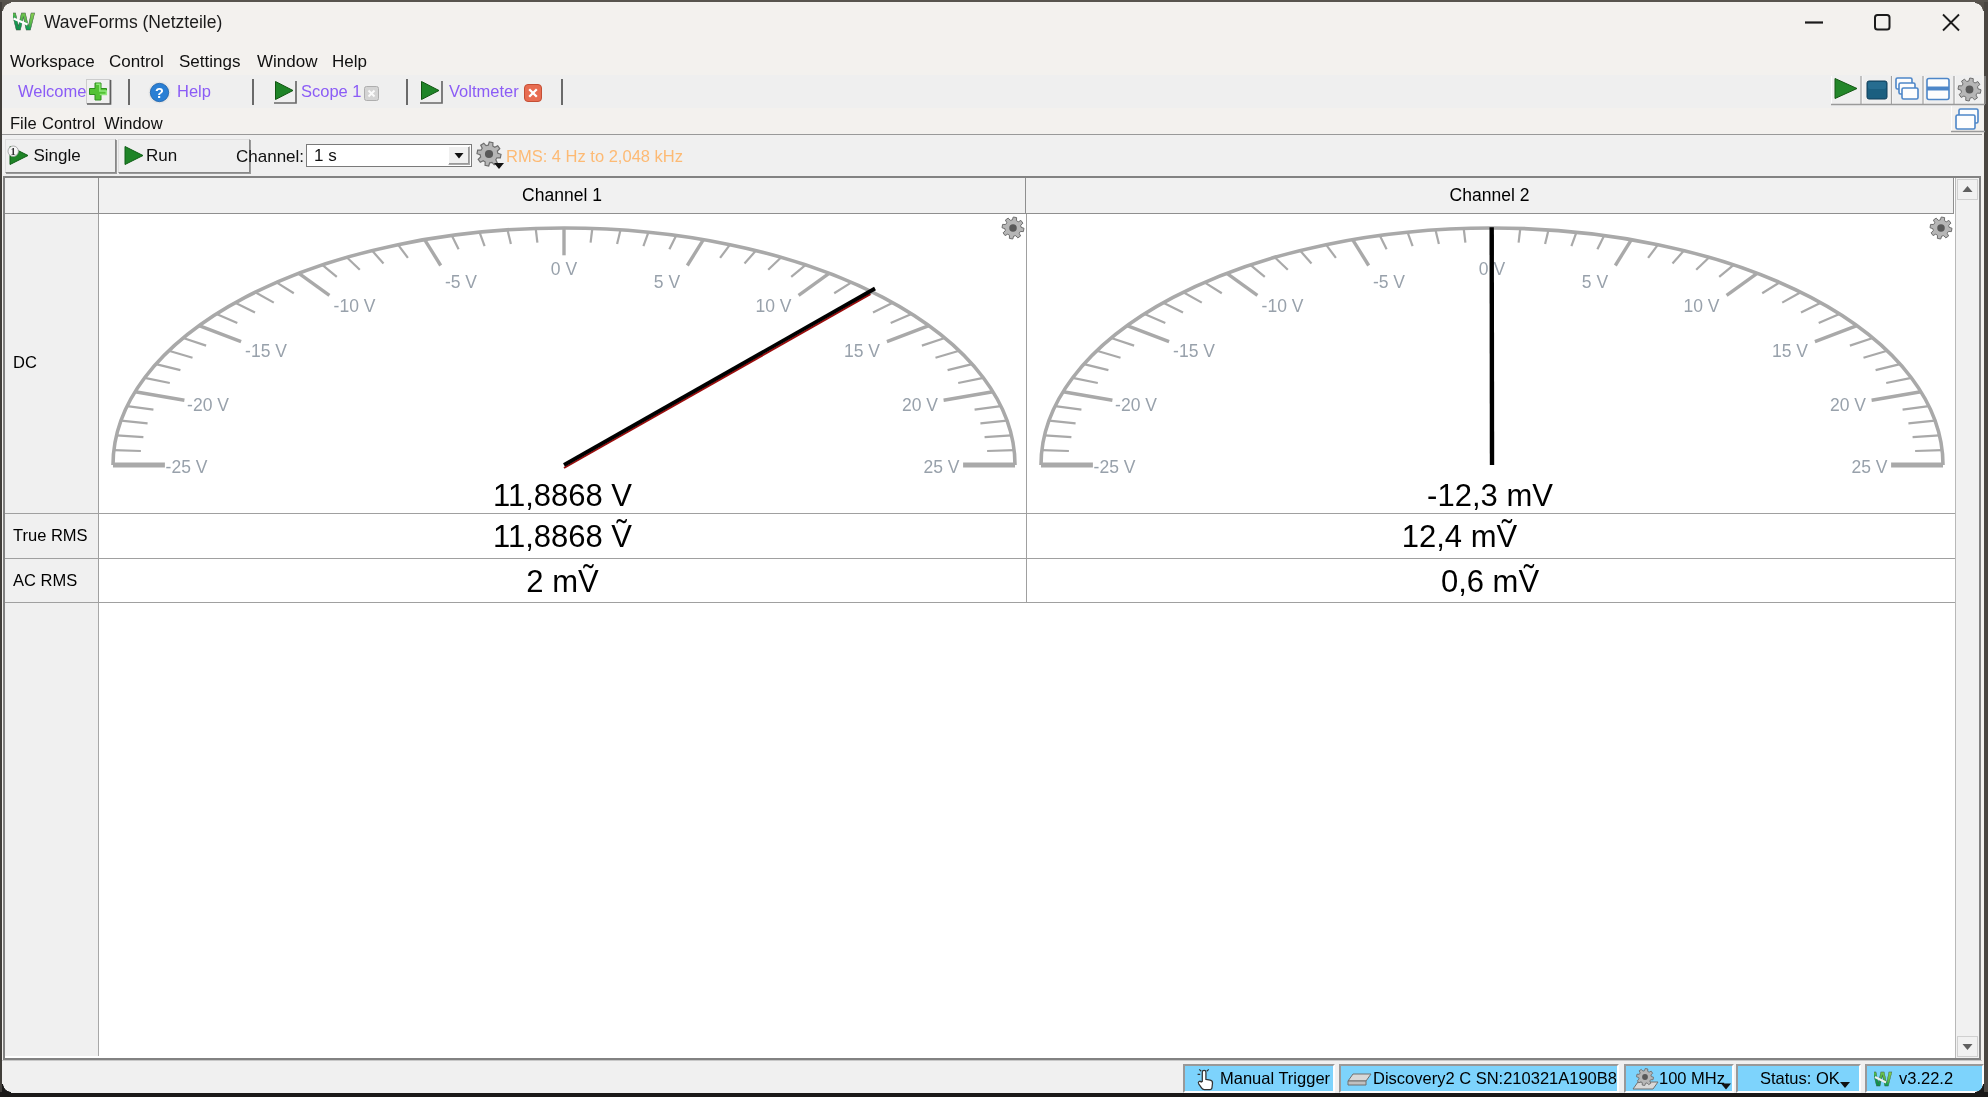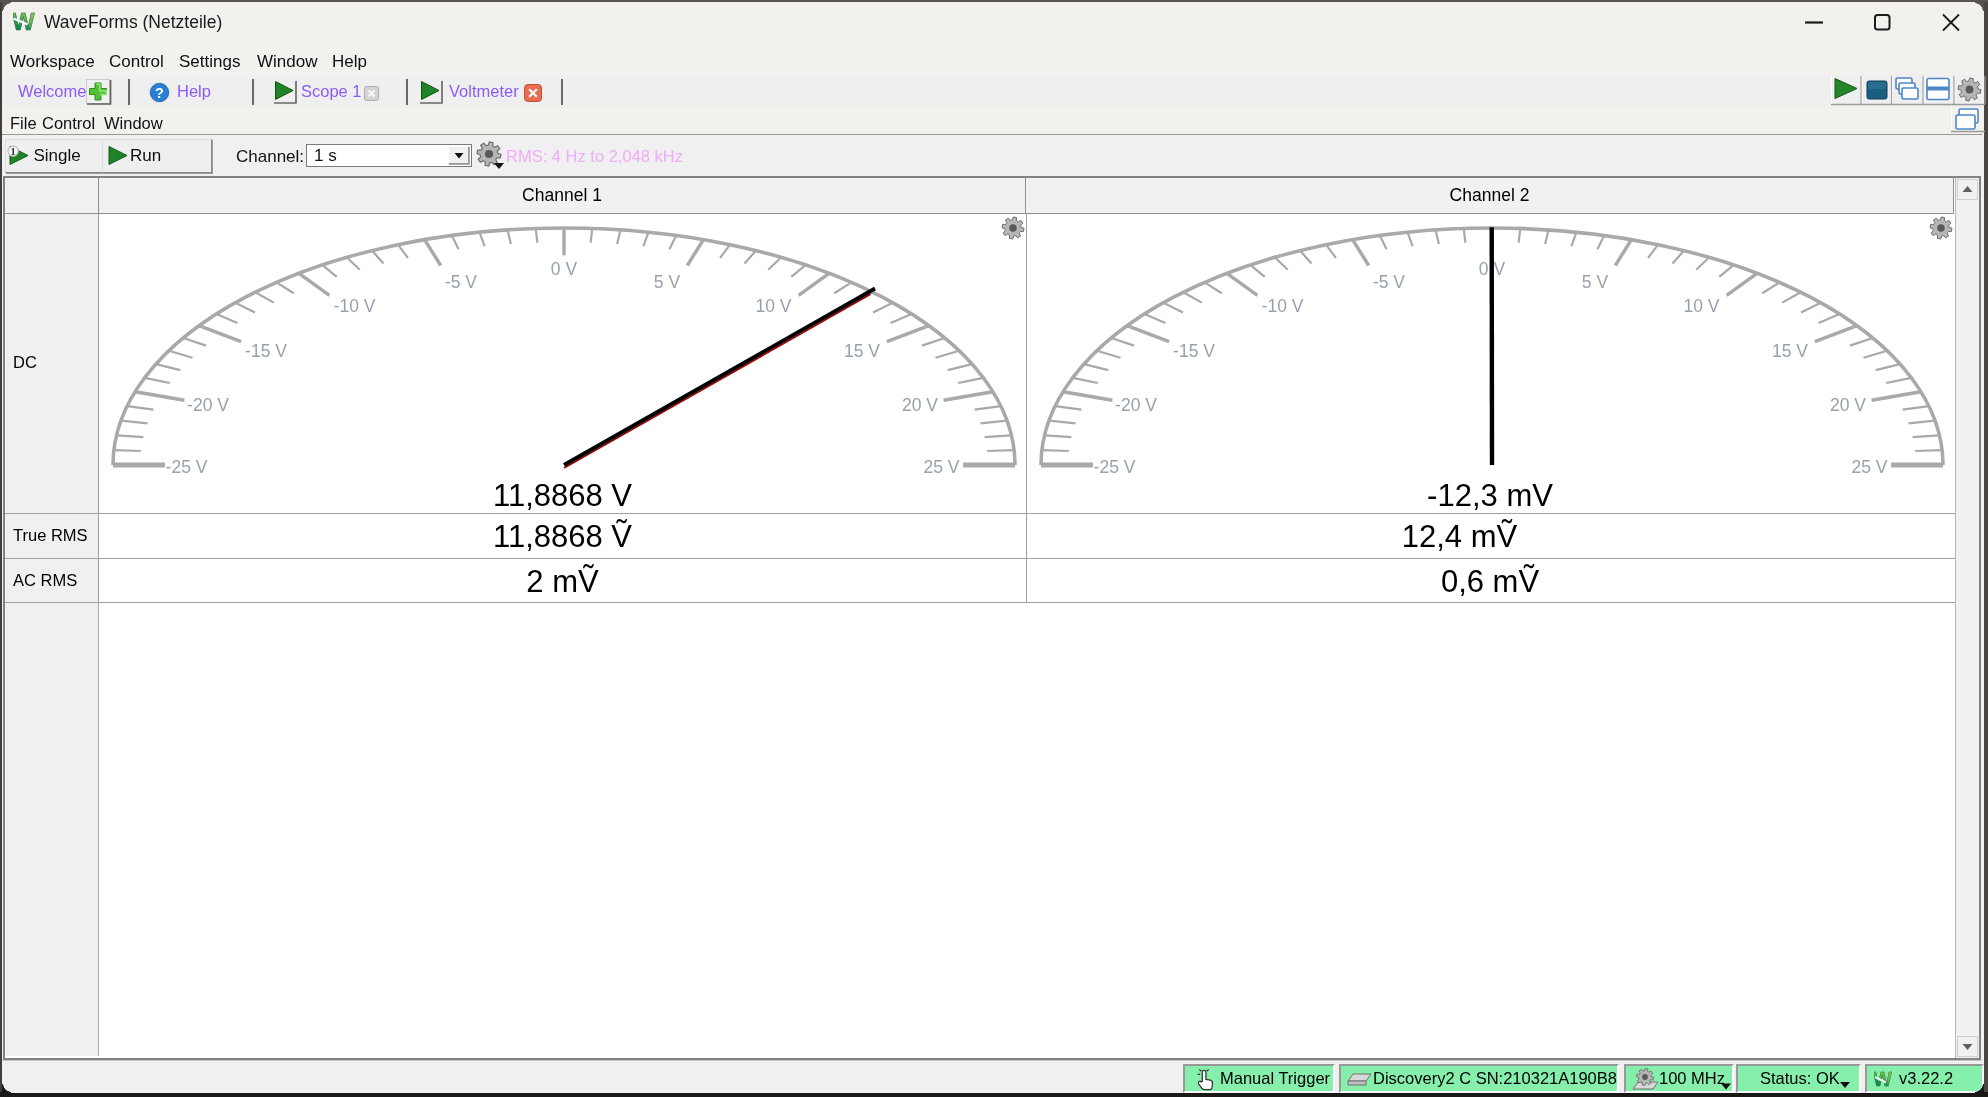--- a/index.html
+++ b/index.html
@@ -14,21 +14,21 @@
 .tabtext { position:absolute; font-size:16.5px; color:#8b5cf6; top:82px; }
 .tbtn { position:absolute; top:139px; height:34px; background:#efefef;
   border:1px solid #dedede; border-right-color:#888; border-bottom-color:#888;
   box-shadow:1px 1px 0 #9a9a9a; }
 .hcell { position:absolute; top:178px; height:36px; background:#f1f1f1; border-right:1px solid #8f8f8f; border-bottom:1px solid #8f8f8f; }
 .hcell div { text-align:center; font-size:17.5px; color:#000; margin-top:7px; }
 .sidecell { position:absolute; left:5px; width:94px; background:#f0f0f0; border-bottom:1px solid #a0a0a0; border-right:1px solid #a0a0a0; }
 .sidecell span { position:absolute; left:8px; font-size:16.5px; color:#000; }
 .bigval { position:absolute; font-size:31px; color:#000; text-align:center; white-space:nowrap; }
 .sbtn { position:absolute; left:1957px; width:21px; height:21px; background:#f1f1f1; border:1px solid #d0d0d0; }
-.spanel { position:absolute; top:1064px; height:29px; background:#86efac;
+.spanel { position:absolute; top:1064px; height:29px; background:#7dd3fc;
   border:2px solid; border-color:#999 #fdfdfd #fdfdfd #999; }
 .spanel span { position:absolute; font-size:16.5px; color:#000; white-space:nowrap; top:3px; }
 </style>
 </head>
 <body>
 <div id="win"></div>
 <div class="abs" style="left:0;top:0;width:1988px;height:2px;background:#58544e;"></div>
 <div class="abs" style="left:0;top:2px;width:2px;height:1090px;background:#413e3a;"></div>
 <div class="abs" style="left:1984px;top:2px;width:4px;height:1090px;background:#4a4641;"></div>
 
@@ -143,42 +143,42 @@
 <div class="abs" style="left:2px;top:134px;width:1980px;height:1px;background:#999;"></div>
 <div class="abs" style="left:2px;top:135px;width:1980px;height:41px;background:#f0f0f0;"></div>
 <div class="tbtn" style="left:5px; width:111px;">
   <svg class="abs" style="left:1px;top:5px" width="24" height="22" viewBox="0 0 24 22">
     <path d="M3 1.5 L21 10.5 L3 19.5 Z" fill="#1e8427" stroke="#0f5f16"></path>
     <circle cx="6.2" cy="6.2" r="5.2" fill="#f6f6f6" stroke="#999" stroke-width="0.8"></circle>
     <text x="6.2" y="10" text-anchor="middle" font-size="10.5" font-weight="bold" font-family="Liberation Serif, serif" fill="#333">1</text>
   </svg>
   <span class="abs t17" style="left:27.5px;top:6px">Single</span>
 </div>
-<div class="tbtn" style="left:102px; width:110px;text-align:right;">
+<div class="tbtn" style="left:118px; width:132px;text-align:right;">
   <svg class="abs" style="left:3px;top:5px" width="24" height="22" viewBox="0 0 24 22">
     <path d="M3 1.5 L21 10.5 L3 19.5 Z" fill="#1e8427" stroke="#0f5f16"></path>
   </svg>
   <span class="abs t17" style="left:27px;top:6px">Run</span>
 </div>
 <div class="abs t17" style="left:236px;top:147px;">Channel:</div>
 <div class="abs" style="left:306px;top:144px;width:166px;height:23px;background:#fff;border:1px solid #7a7a7a;">
   <span class="abs t17" style="left:7px;top:1px;">1 s</span>
   <div class="abs" style="right:1px;top:1px;width:22px;height:19px;background:#f0f0f0;border:1px solid #aaa;border-top-color:#fff;border-left-color:#fff;box-shadow:inset -1px -1px 0 #999;">
     <svg width="20" height="17" viewBox="0 0 20 17">
         <path d="M5.5 6 L14.5 6 L10 11.5 Z" fill="#111"></path>
       </svg>
   </div>
 </div>
 
 <svg class="abs" style="left:476px;top:141px" width="30" height="30" viewBox="0 0 30 30">
   <path d="M 12.29 4.15 L 13.30 1.00 L 16.95 1.67 L 16.78 4.97 L 18.76 6.24 L 21.69 4.73 L 23.80 7.78 L 21.36 9.99 L 21.85 12.29 L 25.00 13.30 L 24.33 16.95 L 21.03 16.78 L 19.76 18.76 L 21.27 21.69 L 18.22 23.80 L 16.01 21.36 L 13.71 21.85 L 12.70 25.00 L 9.05 24.33 L 9.22 21.03 L 7.24 19.76 L 4.31 21.27 L 2.20 18.22 L 4.64 16.01 L 4.15 13.71 L 1.00 12.70 L 1.67 9.05 L 4.97 9.22 L 6.24 7.24 L 4.73 4.31 L 7.78 2.20 L 9.99 4.64 Z" fill="#b6b6b6" stroke="#6e6e6e" stroke-width="1.2"></path>
     <circle cx="13" cy="13" r="4.08" fill="#595959"></circle>
   <path d="M18 22 L28 22 L23 28 Z" fill="#111"></path>
 </svg>
-<div class="abs" style="left:506px;top:147px;font-size:16.5px;color:#f0abfc;">RMS: 4 Hz to 2,048 kHz</div>
+<div class="abs" style="left:506px;top:147px;font-size:16.5px;color:#fdba74;">RMS: 4 Hz to 2,048 kHz</div>
 
 <div class="abs" style="left:3px;top:176px;width:1978px;height:884px;background:#fff;border:2px solid #828282;"></div>
 
 <div class="hcell" style="left:5px;  width:94px;"></div>
 <div class="hcell" style="left:99px; width:927px;">
     <div>Channel 1</div>
   </div>
 <div class="hcell" style="left:1026px;width:928px;">
     <div>Channel 2</div>
   </div>

